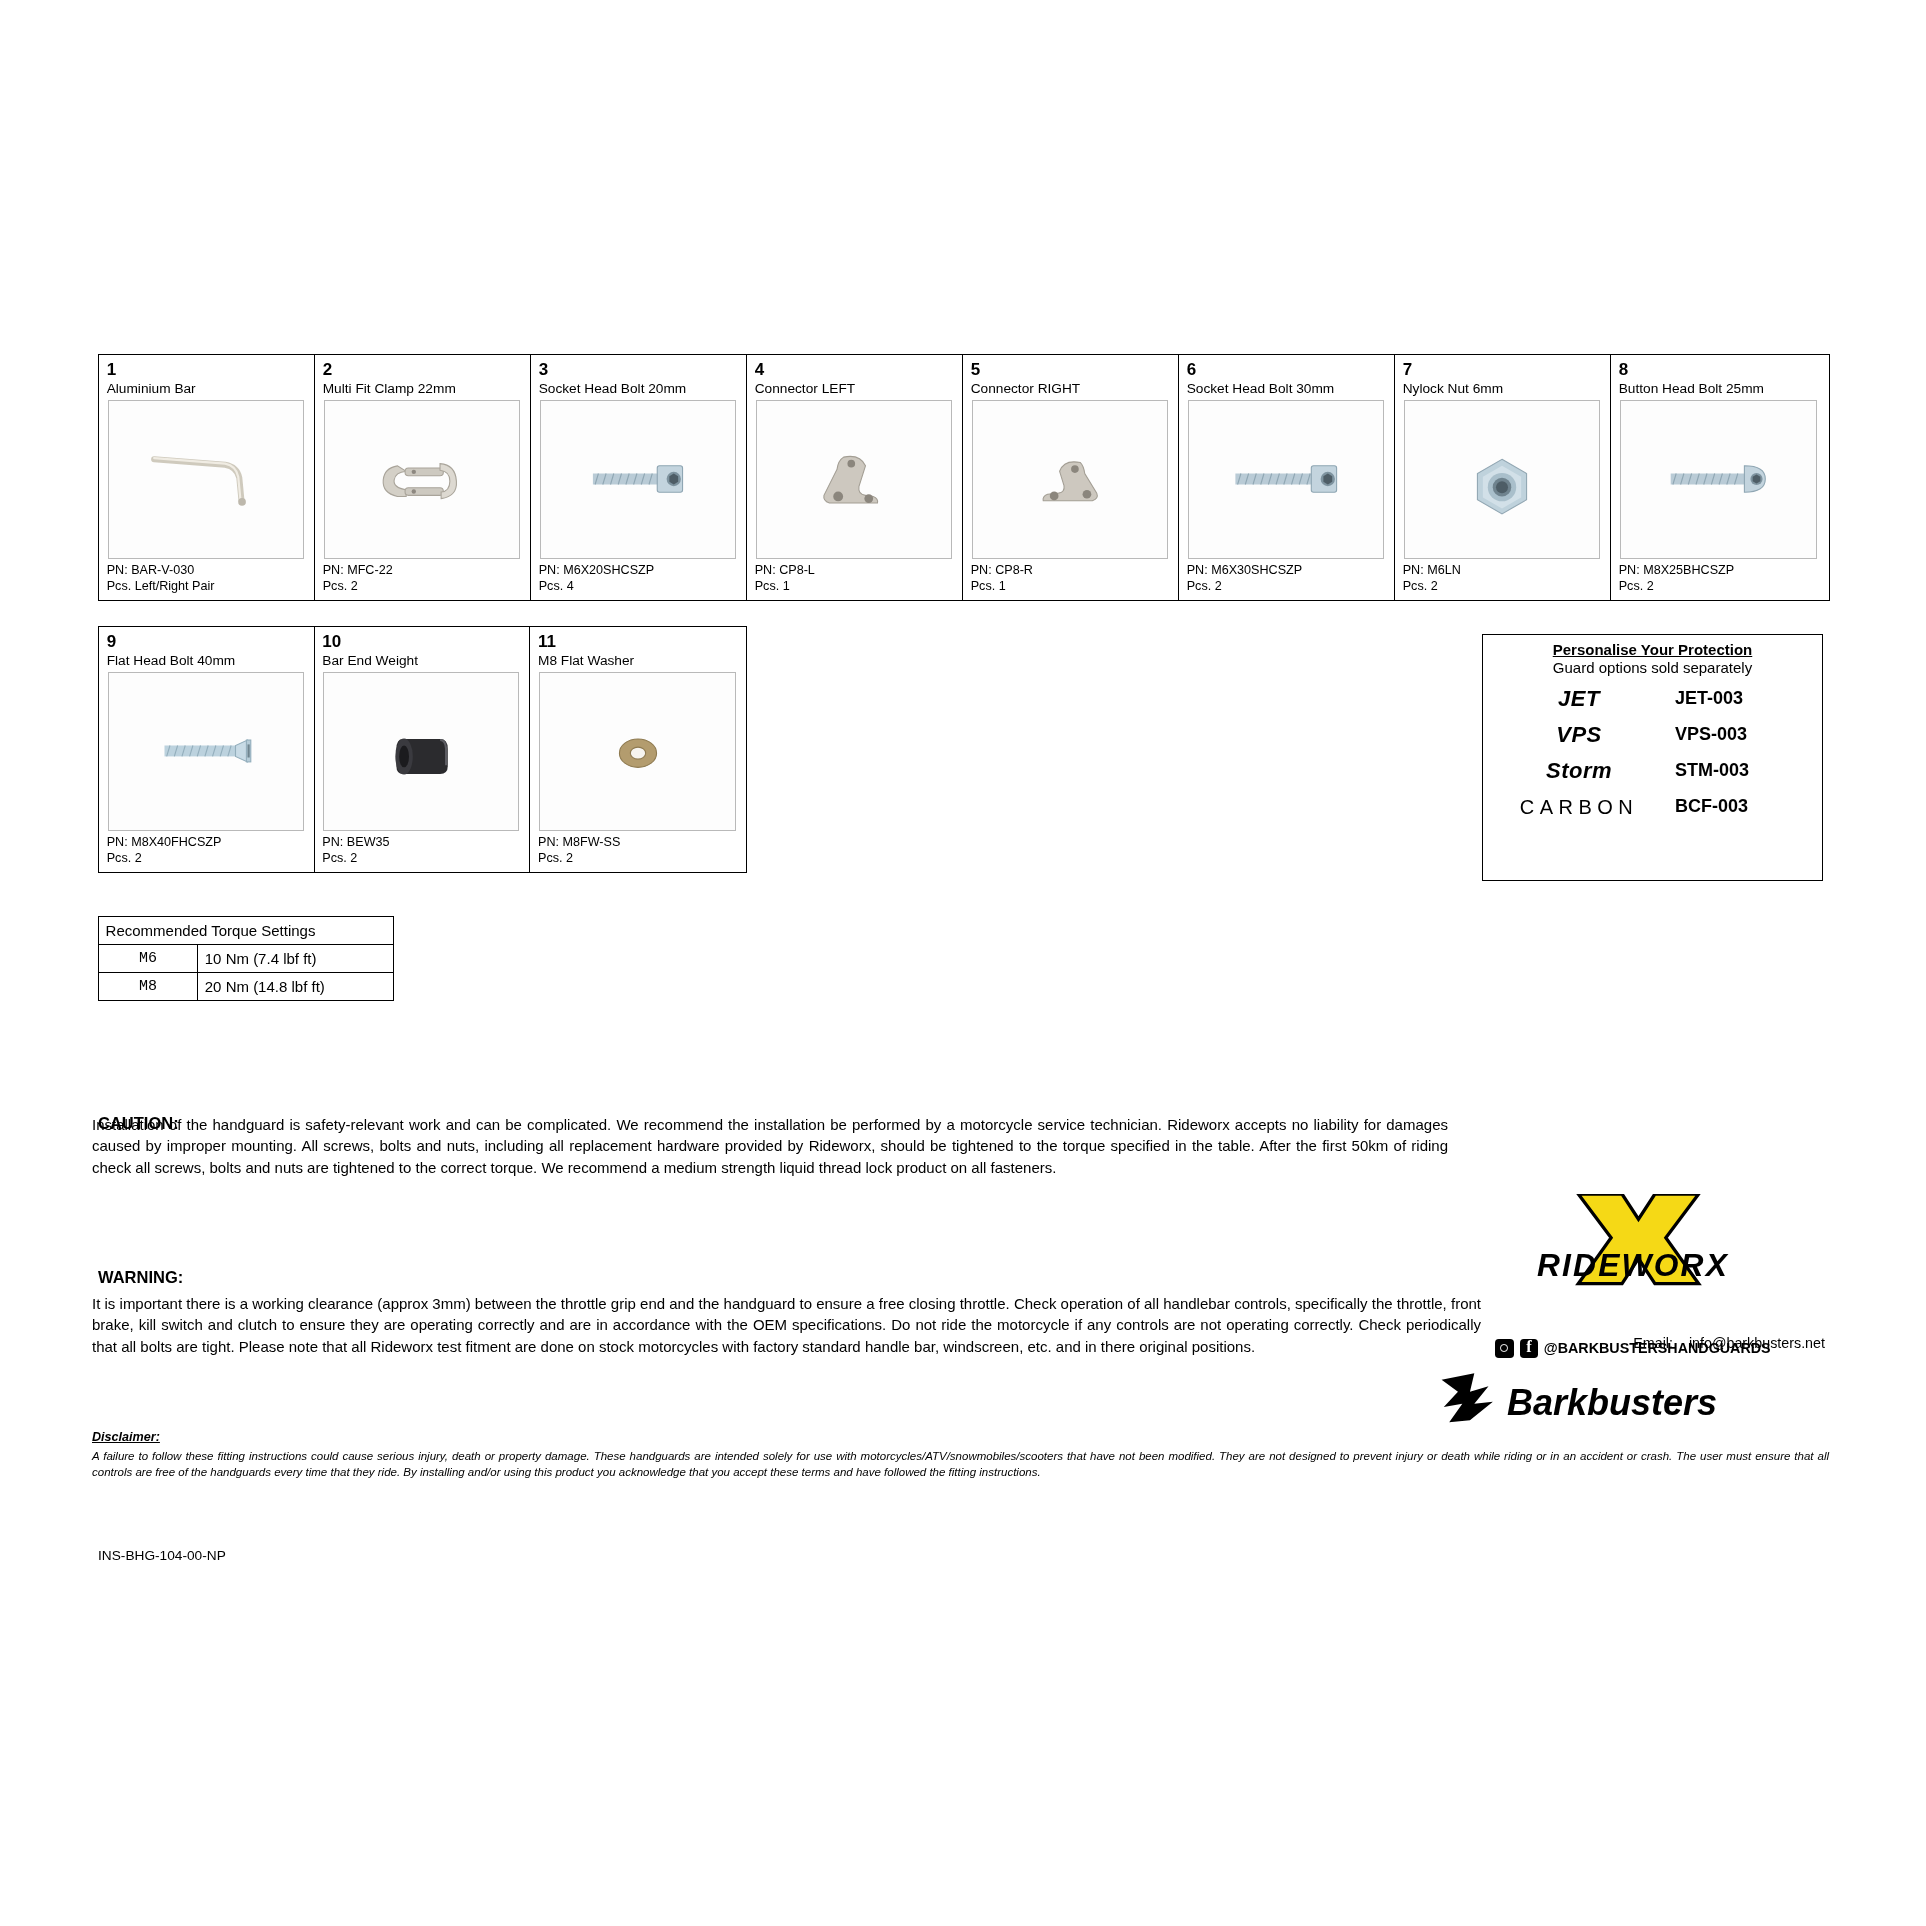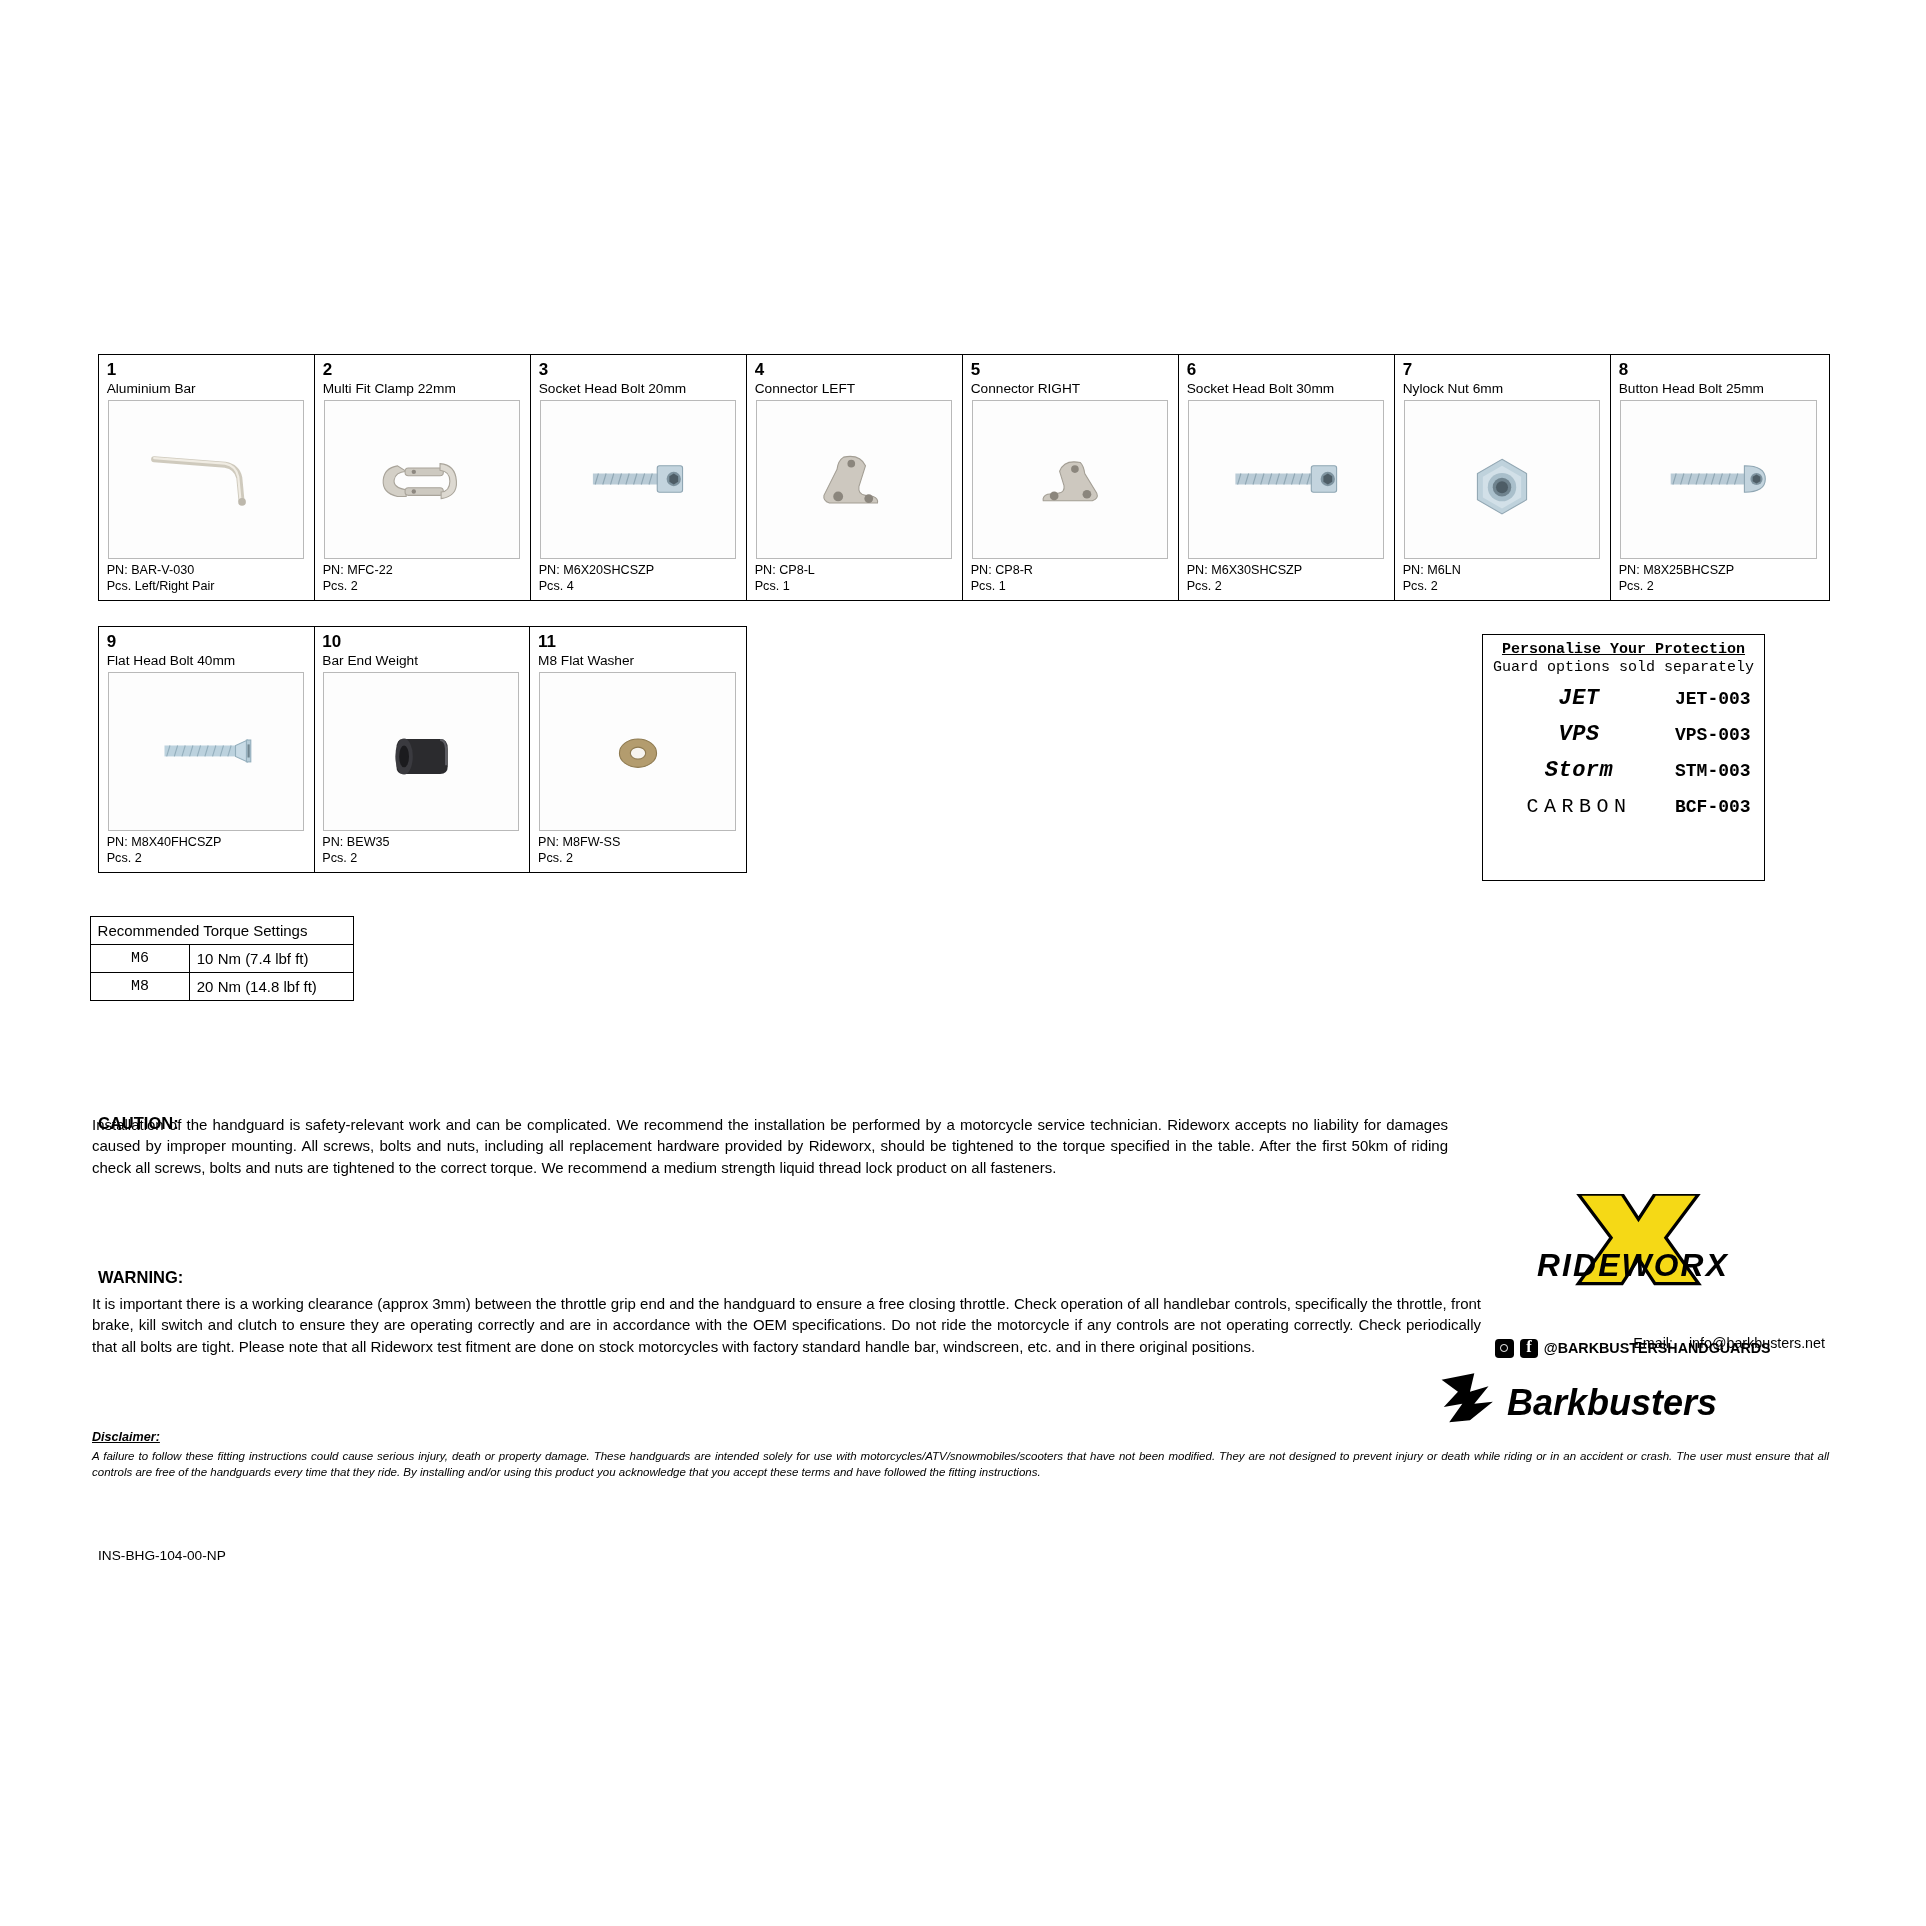--- a/index.html
+++ b/index.html
@@ -83,27 +83,26 @@
   }
 
   
   .art { display: block; }
 
   
   #personalise {
     position: absolute;
     left: 1482px;
     top: 634px;
-    width: 283px;
+    width: 341px;
     height: 247px;
     border: 1.1px solid #000;
     box-sizing: border-box;
     padding: 5.5px 0 0 0;
     text-align: center;
-    font-family: Liberation Mono, monospace;
   }
   #personalise .pp-title {
     font-size: 15px;
     font-weight: bold;
     text-decoration: underline;
     line-height: 1.2;
   }
   #personalise .pp-sub {
     font-size: 15px;
     line-height: 1.25;
@@ -134,23 +133,23 @@
   .pp-code {
     flex: 1;
     text-align: left;
     font-size: 18px;
     font-weight: bold;
   }
 
   
   #torque {
     position: absolute;
-    left: 90px;
+    left: 98px;
     top: 916px;
-    width: 264px;
+    width: 296px;
     border-collapse: collapse;
     padding-left: 44px;
   }
   #torque td, #torque th {
     border: 1.1px solid #000;
     font-size: 15px;
     font-weight: normal;
     padding: 5px 6.6px;
     text-align: left;
   }

